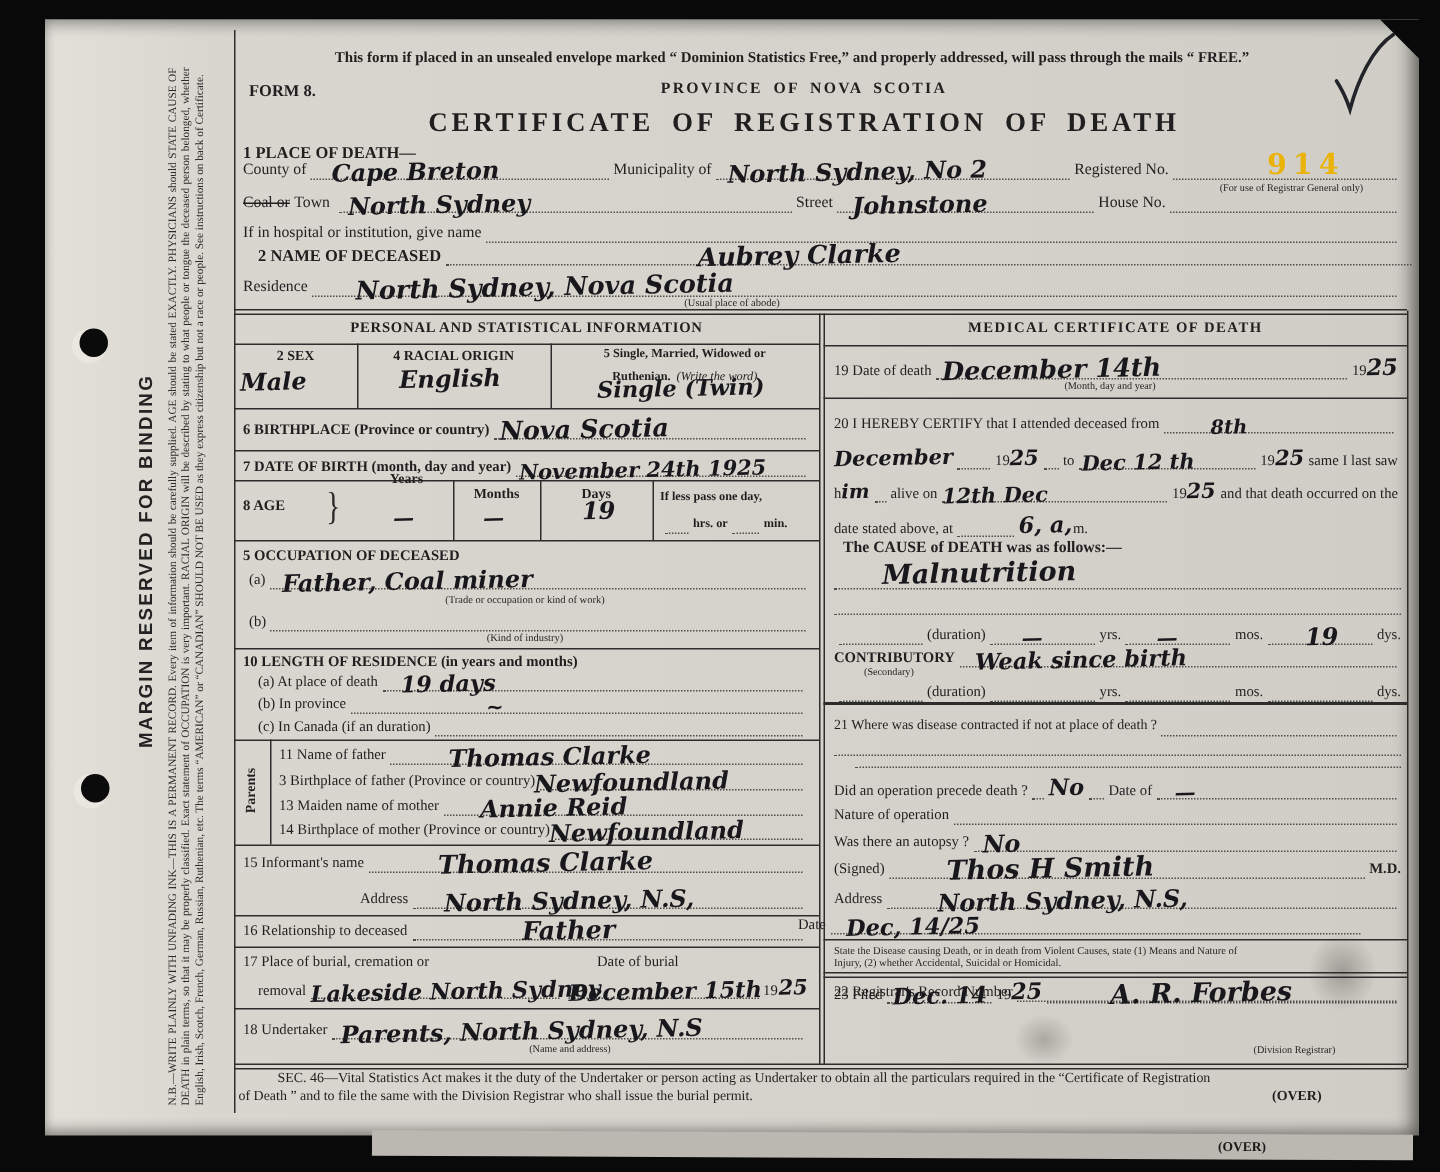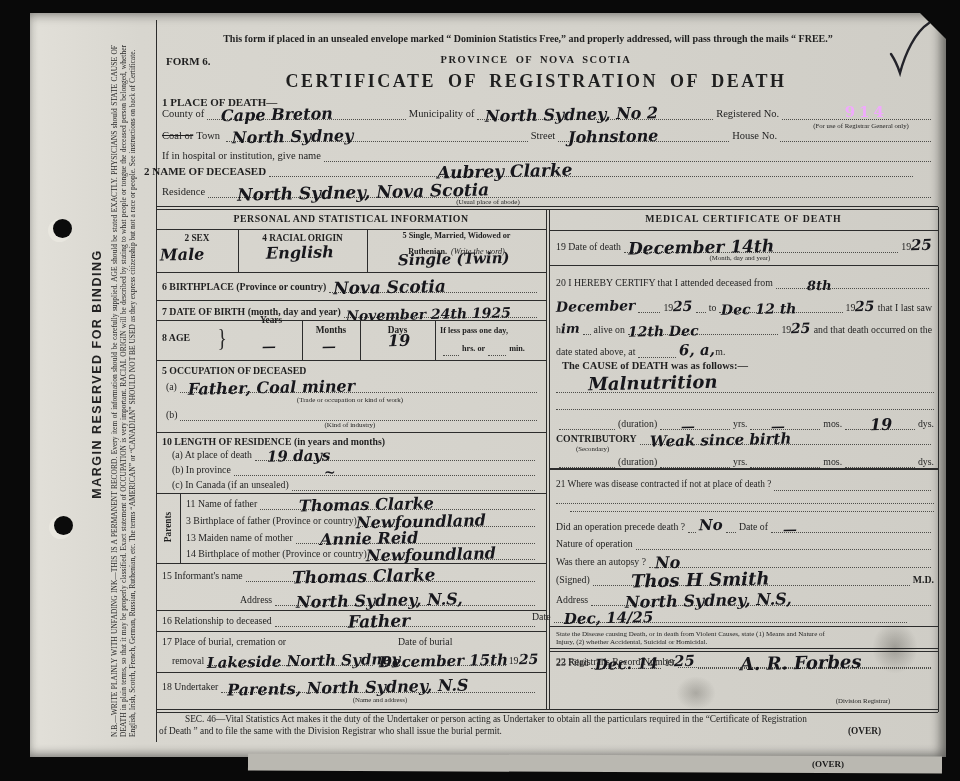--- a/index.html
+++ b/index.html
@@ -23,21 +23,21 @@
   .fill{flex:1 1 auto;border-bottom:1.3px dotted #4d4d49;height:11px;position:relative;margin:0 3px;min-width:6px;align-self:flex-end}
   .f0{flex-grow:0;flex-shrink:0}
   .hw{font-family:"DejaVu Serif",serif;font-style:italic;font-weight:700;color:#17171c;
       display:inline-block;white-space:nowrap;transform:rotate(-1.2deg);line-height:1}
   .fill>.hw{position:absolute;bottom:-4px}.h13{font-size:13px}.h14{font-size:14px}.h15{font-size:15px}
   .h16{font-size:16px}.h17{font-size:17px}.h18{font-size:18px}
   .p8{font-size:8.2px}.p9{font-size:9.3px}.p10{font-size:9.8px}.p105{font-size:10.5px}.p11{font-size:11px}
   .s68{font-size:6.8px}.s7{font-size:7px}.s76{font-size:10px}
   .b{font-weight:bold}.i{font-style:italic}.ctr{text-align:center}
   .strike{text-decoration:line-through}
-  .stamp{font-family:"DejaVu Serif",serif;font-weight:700;font-size:15px;letter-spacing:4px;color:#f0abfc}
+  .stamp{font-family:"DejaVu Serif",serif;font-weight:700;font-size:19px;letter-spacing:4px;color:#eab308}
   .mgA{font-family:"Liberation Sans","DejaVu Sans",sans-serif;font-weight:bold;font-size:12.5px;letter-spacing:1.5px;color:#222}
   .mgB{font-size:7.5px;line-height:8.8px;text-align:justify;color:#2a2a2a}
   .title{font-size:18px;font-weight:bold;letter-spacing:2.5px;word-spacing:5px}
   .spc{margin:0 3px}
 </style>
 </head>
 <body>
 
 <div class="sheet">
     <div class="corner"></div>
@@ -52,21 +52,21 @@
 <div class="abs mgB" style="left:-212px;top:368px;width:692px;height:46px;transform:rotate(-90deg)">N.B.—WRITE PLAINLY WITH UNFADING INK—THIS IS A PERMANENT RECORD.  Every item of information should be carefully supplied.  AGE should be stated EXACTLY.  PHYSICIANS should STATE CAUSE OF DEATH in plain terms, so that it may be properly classified.  Exact statement of OCCUPATION is very important.  RACIAL ORIGIN will be described by stating to what people or tongue the deceased person belonged, whether English, Irish, Scotch, French, German, Russian, Ruthenian, etc.  The terms “AMERICAN” or “CANADIAN” SHOULD NOT BE USED as they express citizenship but not a race or people.  See instructions on back of Certificate.</div>
 
 <div class="vrul" style="left:156px;top:20px;height:722px"></div>
 <div class="vrul" style="left:938px;top:207px;height:505px"></div>
 <div class="hrul" style="left:156px;top:206px;width:782px"></div>
 <div class="hrul" style="left:156px;top:209px;width:782px"></div>
 <div class="vrul" style="left:546px;top:209px;height:501px"></div>
 <div class="vrul" style="left:549px;top:209px;height:501px"></div>
 
 <div class="abs s76 b ctr" style="left:156px;top:33px;width:744px">This form if placed in an unsealed envelope marked “ Dominion Statistics Free,” and properly addressed, will pass through the mails “ FREE.”</div>
-<div class="abs p11 b" style="left:166px;top:55px">FORM 6.</div>
+<div class="abs p11 b" style="left:166px;top:55px">FORM 8.</div>
 <div class="abs p105 b ctr" style="left:156px;top:54px;width:760px;letter-spacing:1.5px;word-spacing:3px">PROVINCE OF NOVA SCOTIA</div>
 <div class="abs title ctr" style="left:156px;top:71px;width:760px">CERTIFICATE OF REGISTRATION OF DEATH</div>
 <svg class="abs" style="left:885px;top:20px" width="48" height="58" viewBox="0 0 48 58">
   <path d="M6 34 C10 40 13 47 15 53 C20 34 30 12 44 3" fill="none" stroke="#23232a" stroke-width="2.4" stroke-linecap="round"></path>
 </svg>
 
 <div class="abs p11 b" style="left:162px;top:96px">1 PLACE OF DEATH—</div>
 <div class="line" style="left:162px;top:108px;width:772px">
   <span class="p105">County of</span>
   <span class="fill" style="flex-grow:1.6">
@@ -93,21 +93,21 @@
       <span class="hw h16" style="left:10px">Johnstone</span>
     </span>
   <span class="p105">House No.</span>
   <span class="fill" style="flex-grow:1.5"></span>
 </div>
 <div class="line" style="left:162px;top:150px;width:772px">
   <span class="p105">If in hospital or institution, give name</span>
   <span class="fill"></span>
 </div>
 
-<div class="line" style="left:144px;top:165px;width:772px">
+<div class="line" style="left:172px;top:165px;width:772px">
   <span class="p11 b">2 NAME OF DECEASED</span>
   <span class="fill">
       <span class="hw h17" style="left:26%">Aubrey Clarke</span>
     </span>
 </div>
 <div class="line" style="left:162px;top:186px;width:772px">
   <span class="p105">Residence</span>
   <span class="fill">
       <span class="hw h17" style="left:4%">North Sydney, Nova Scotia</span>
     </span>
@@ -189,21 +189,21 @@
       <span class="hw h15" style="left:12px">19 days</span>
     </span>
 </div>
 <div class="line" style="left:172px;top:464px;width:366px">
   <span class="p10">(b) In province</span>
   <span class="fill">
       <span class="hw h14" style="left:30%">~</span>
     </span>
 </div>
 <div class="line" style="left:172px;top:479px;width:366px">
-  <span class="p10">(c) In Canada (if an unsealed)</span>
+  <span class="p10">(c) In Canada (if an duration)</span>
   <span class="fill"></span>
 </div>
 <div class="hrul" style="left:156px;top:493px;width:390px"></div>
 
 <div class="vrul" style="left:180px;top:493px;height:70px"></div>
 <div class="abs p9 b ctr" style="left:138px;top:522px;width:60px;transform:rotate(-90deg)">Parents</div>
 <div class="line" style="left:186px;top:498px;width:352px">
   <span class="p10">11 Name of father</span>
   <span class="fill">
       <span class="hw h16" style="left:14%">Thomas Clarke</span>
@@ -299,21 +299,21 @@
   <span class="fill f0" style="width:22px"></span>
   <span class="p10">19</span>
   <span class="hw h14">25</span>
   <span class="fill f0" style="width:10px"></span>
   <span class="p10">to</span>
   <span class="fill">
       <span class="hw h14" style="left:2px">Dec 12 th</span>
     </span>
   <span class="p10">19</span>
   <span class="hw h14">25</span>
-  <span class="p10" style="margin-left:3px">that I last saw</span>
+  <span class="p10" style="margin-left:3px">same I last saw</span>
 </div>
 <div class="line" style="left:556px;top:321px;width:376px">
   <span class="p10">h</span>
   <span class="hw h13">im</span>
   <span class="fill f0" style="width:8px"></span>
   <span class="p10">alive on</span>
   <span class="fill">
       <span class="hw h14" style="left:0">12th Dec</span>
     </span>
   <span class="p10">19</span>

